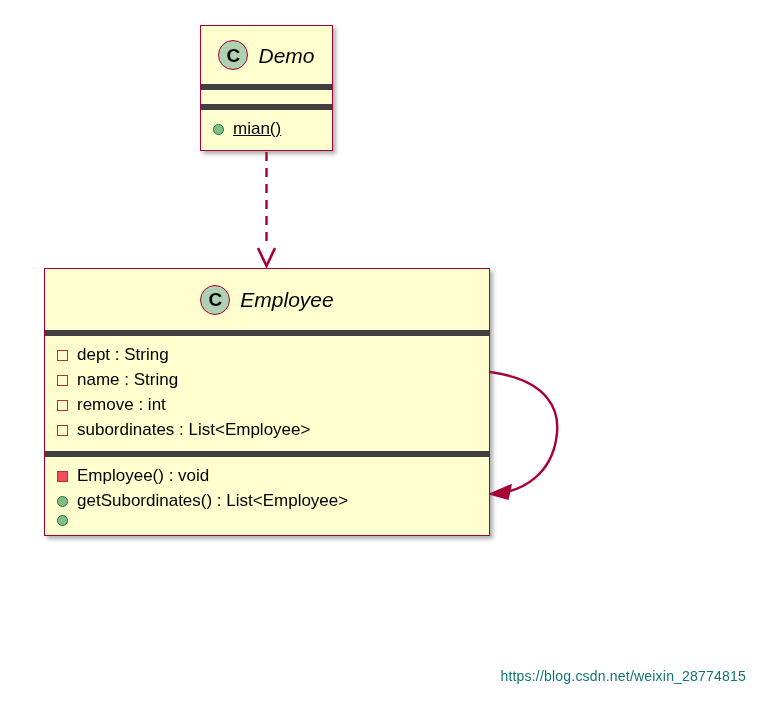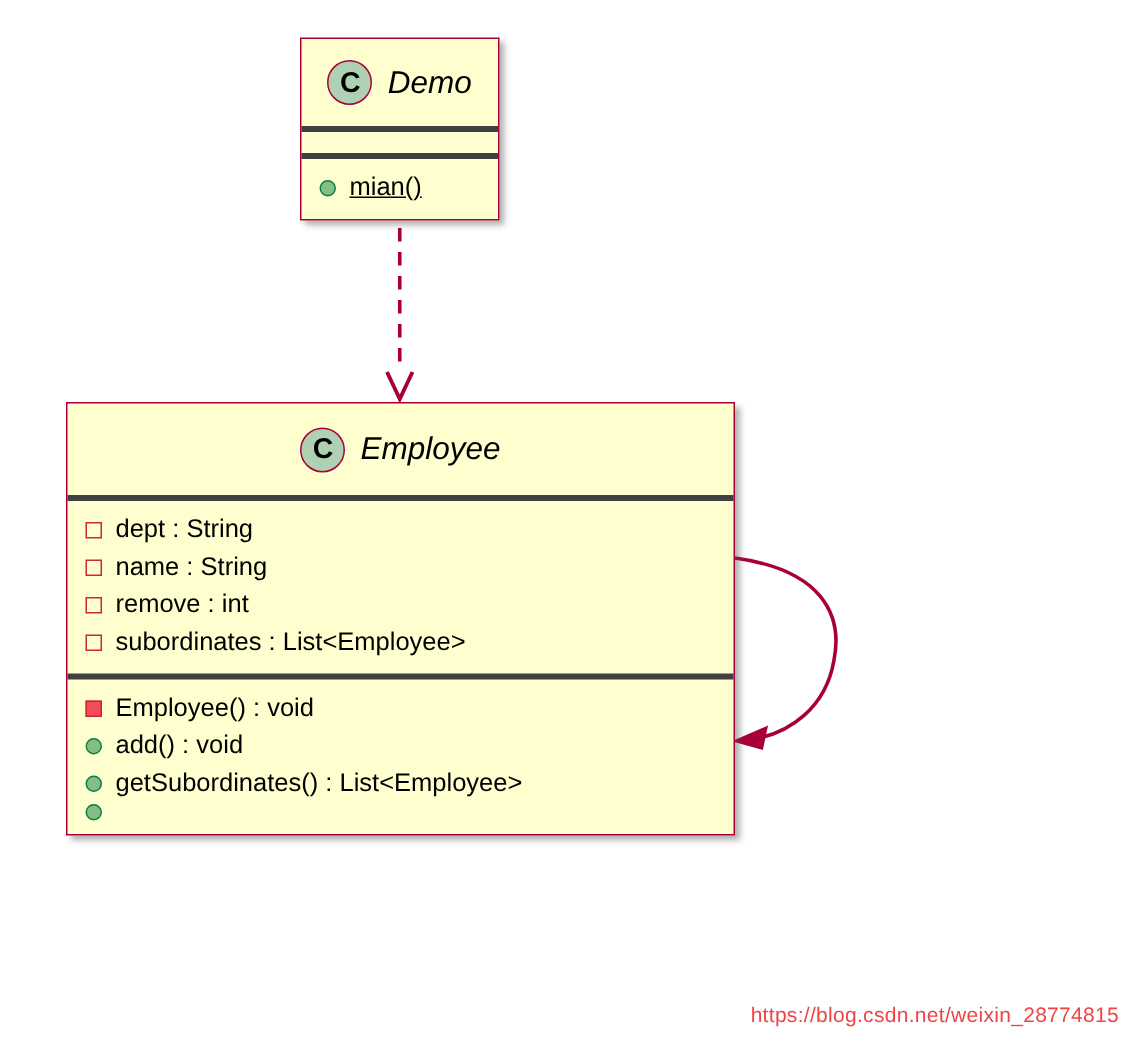--- a/index.html
+++ b/index.html
@@ -28,21 +28,21 @@
     position: absolute;
     background: #FEFECE;
     border: 1px solid #A80036;
     box-sizing: border-box;
     box-shadow: 3px 3px 4px rgba(80,80,80,0.45);
   }
   .uml-class .compartment {
     box-sizing: border-box;
   }
   .uml-class .compartment + .compartment {
-    border-top: 4px solid #404040;
+    border-top: 6px solid #404040;
   }
 
   
   .class-header {
     display: flex;
     align-items: center;
     justify-content: center;
     gap: 10px;
   }
   .class-title {
@@ -120,21 +120,21 @@
   .empty-compartment {
     height: 14px;
   }
 
   
   .watermark {
     position: absolute;
     right: 12px;
     bottom: 18px;
     font-size: 14px;
-    color: #ef4444;
+    color: #0f766e;
     letter-spacing: 0.2px;
     white-space: nowrap;
     user-select: none;
   }
 </style>
 </head>
 <body>
 
 <svg id="diagram-canvas" viewBox="0 0 758 702" width="758" height="702" xmlns="http://www.w3.org/2000/svg">
 
@@ -194,25 +194,21 @@
     </div>
   </div>
 
   <div class="compartment member-list">
     <div class="member-row">
       <span class="vis vis-private-square-filled"></span>
       <span class="member-text">Employee() : void</span>
     </div>
     <div class="member-row">
       <span class="vis vis-public-circle"></span>
-      <span class="member-text">add() : void</span>
+      <span class="member-text">getSubordinates() : List&lt;Employee&gt;</span>
     </div>
     <div class="member-row">
       <span class="vis vis-public-circle"></span>
-      <span class="member-text">getSubordinates() : List&lt;Employee&gt;</span>
-    </div>
-    <div class="member-row">
-      <span class="vis vis-public-circle"></span>
     </div>
   </div>
 </div>
 
 <div class="watermark">https://blog.csdn.net/weixin_28774815</div>
 
 </body></html>

